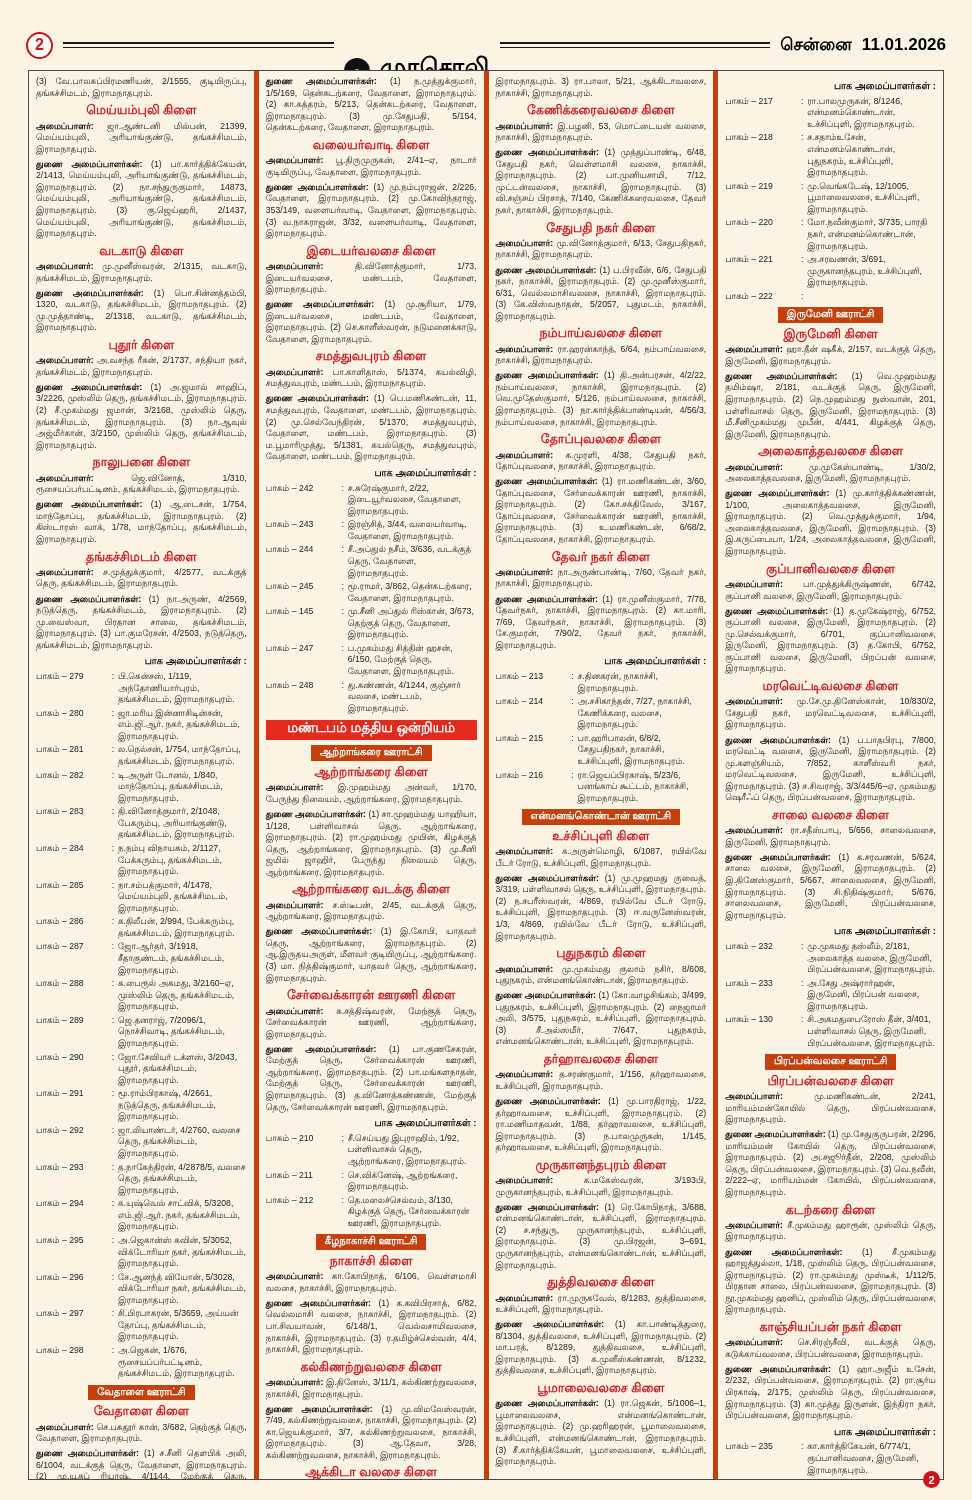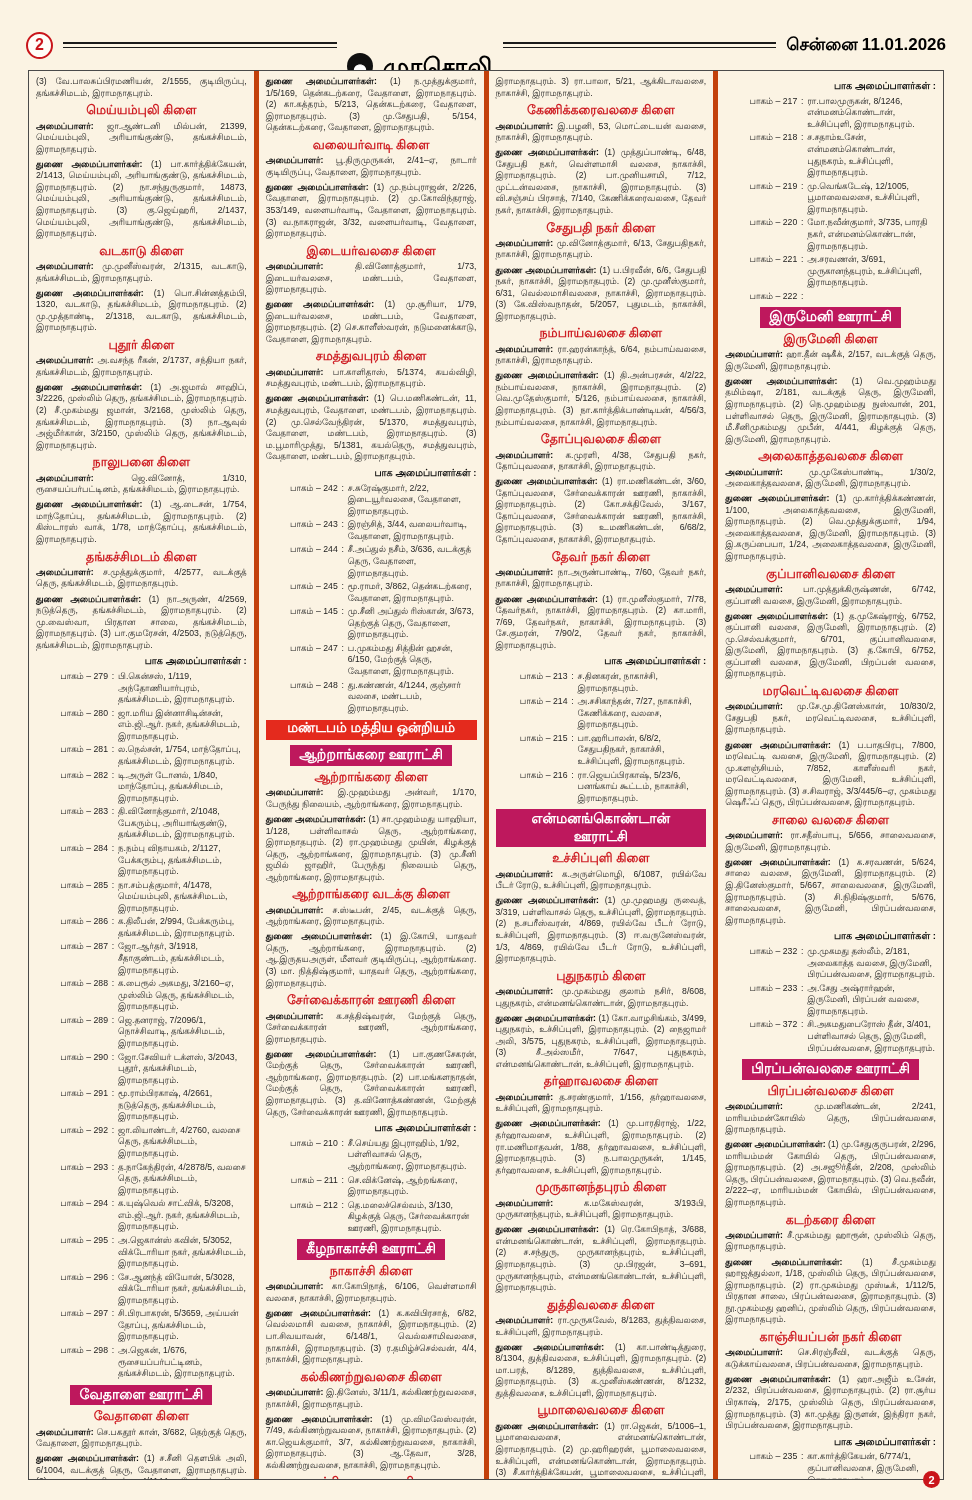--- a/index.html
+++ b/index.html
@@ -10,43 +10,43 @@
     font-family:"Liberation Sans","DejaVu Sans",sans-serif;
     color:#262626;
   }
   
   .header { position:absolute; top:28px; left:26px; right:26px; height:34px;
             display:flex; align-items:center; gap:10px; }
   .pgcircle { width:27px; height:27px; flex:none; border:2.5px solid #c9151b; border-radius:50%;
               background:#fffdf8; color:#c9151b; font-weight:bold; font-size:16px;
               display:flex; align-items:center; justify-content:center; }
   .dblrule { flex:1; height:6px; border-top:2px solid #1a1a1a; border-bottom:1px solid #1a1a1a; }
-  .masthead { display:flex; align-items:flex-start; gap:10px; flex:none;margin-top:46px; }
+  .masthead { display:flex; align-items:flex-end; gap:10px; flex:none;margin-top:46px; }
   .mastlogo { width:26px; height:26px; border-radius:50%; background:#101010;
               display:flex; align-items:center; justify-content:center; }
   .masttitle { font-size:24px; font-weight:bold; color:#000; letter-spacing:.5px; }
-  .edition { flex:none; font-size:17px; font-weight:bold; color:#000; display:flex; gap:4px; }
+  .edition { flex:none; font-size:17px; font-weight:bold; color:#000; display:flex; gap:10px; }
   
   .content { position:absolute; left:28px; right:28px; top:70px; bottom:20px;
              border:1px solid #4a4a4a; background:#fbf3e3; display:flex; }
   .col { flex:1 1 0; min-width:0; padding:5px 7px 4px; border-right:5px solid #c2410c;
          overflow:hidden; font-size:8.7px; line-height:1.33; text-align:justify; }
   .col:last-child { border-right:none; }
   .branch { color:#ce1e24; text-align:center; font-weight:bold; font-size:12.5px;
             margin:4px 0 3px; line-height:1.15; }
   .panchayat { text-align:center; margin:5px 0 3px; }
-  .panchayat span { display:inline-block; background:#be185d; color:#fff; font-weight:bold;
-                    font-size:14px; padding:1px 9px 2px; line-height:1.25; }
+  .panchayat span { display:inline-block; background:#c2410c; color:#fff; font-weight:bold;
+                    font-size:10px; padding:1px 9px 2px; line-height:1.25; }
   .union { background:#e42a1d; color:#fff; text-align:center; font-weight:bold;
            font-size:13.5px; padding:0 2px 4px; margin:6px 0 4px; line-height:1.2; }
   .plabel { text-align:right; font-weight:bold; color:#111; font-size:9.6px; margin:4px 0 3px; }
   p.para { margin:0 0 3.5px; }
   p.para b { color:#0c0c0c; }
   .baga { display:flex; margin:0 0 2px; text-align:left; }
-  .baga .bn { flex:none; width:72px; color:#1c1c1c;text-align:right; }
+  .baga .bn { flex:none; width:72px; color:#1c1c1c; }
   .baga .bc { flex:none; width:10px; text-align:center; }
   .baga .bt { flex:1; min-width:0; }
   .bottomnum { position:absolute; right:32px; bottom:12px; width:17px; height:17px;
                border-radius:50%; background:#c9151b; color:#fff; font-weight:bold;
                font-size:11px; display:flex; align-items:center; justify-content:center; }
 </style>
 </head>
 <body>
 
 <div class="header">
@@ -389,21 +389,21 @@
         <span class="bn">பாகம் – 232</span>
         <span class="bc">:</span>
         <span class="bt">மு.முகமது தஸ்லீம், 2/181, அலைகாத்த வலசை, இருமேனி, பிரப்பன்வலசை, இராமநாதபுரம்.</span>
       </div>
       <div class="baga">
         <span class="bn">பாகம் – 233</span>
         <span class="bc">:</span>
         <span class="bt">அ.சேது அஷ்ரார்ஹன், இருமேனி, பிரப்பன் வலசை, இராமநாதபுரம்.</span>
       </div>
       <div class="baga">
-        <span class="bn">பாகம் – 372</span>
+        <span class="bn">பாகம் – 130</span>
         <span class="bc">:</span>
         <span class="bt">சி.அகமதுபைரோஸ் தீன், 3/401, பள்ளிவாசல் தெரு, இருமேனி, பிரப்பன்வலசை, இராமநாதபுரம்.</span>
       </div>
       <div class="panchayat"><span>பிரப்பன்வலசை ஊராட்சி</span></div>
       <div class="branch">பிரப்பன்வலசை கிளை</div>
       <p class="para"><b>அமைப்பாளர்:</b> <span>மு.மணிகண்டன், 2/241, மாரியம்மன்கோயில் தெரு, பிரப்பன்வலசை, இராமநாதபுரம்.</span></p>
       <p class="para"><b>துணை அமைப்பாளர்கள்:</b> <span>(1) மு.சேதுகுருபரன், 2/296, மாரியம்மன் கோயில் தெரு, பிரப்பன்வலசை, இராமநாதபுரம். (2) அ.சஜூர்தீன், 2/208, முஸ்லிம் தெரு, பிரப்பன்வலசை, இராமநாதபுரம். (3) வெ.நவீன், 2/222–ஏ, மாரியம்மன் கோயில், பிரப்பன்வலசை, இராமநாதபுரம்.</span></p>
       <div class="branch">கடற்கரை கிளை</div>
       <p class="para"><b>அமைப்பாளர்:</b> <span>சீ.முகம்மது ஹாரூன், முஸ்லிம் தெரு, இராமநாதபுரம்.</span></p>
       <p class="para"><b>துணை அமைப்பாளர்கள்:</b> <span>(1) சீ.முகம்மது ஹாஜத்துல்லா, 1/18, முஸ்லிம் தெரு, பிரப்பன்வலசை, இராமநாதபுரம். (2) ரா.முகம்மது முஸ்டீக், 1/112/5, பிரதான சாலை, பிரப்பன்வலசை, இராமநாதபுரம். (3) நூ.முகம்மது ஹனிப், முஸ்லிம் தெரு, பிரப்பன்வலசை, இராமநாதபுரம்.</span></p>

